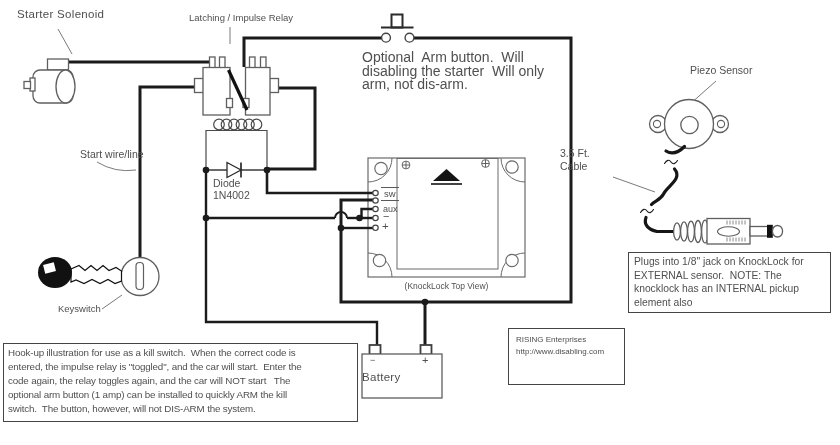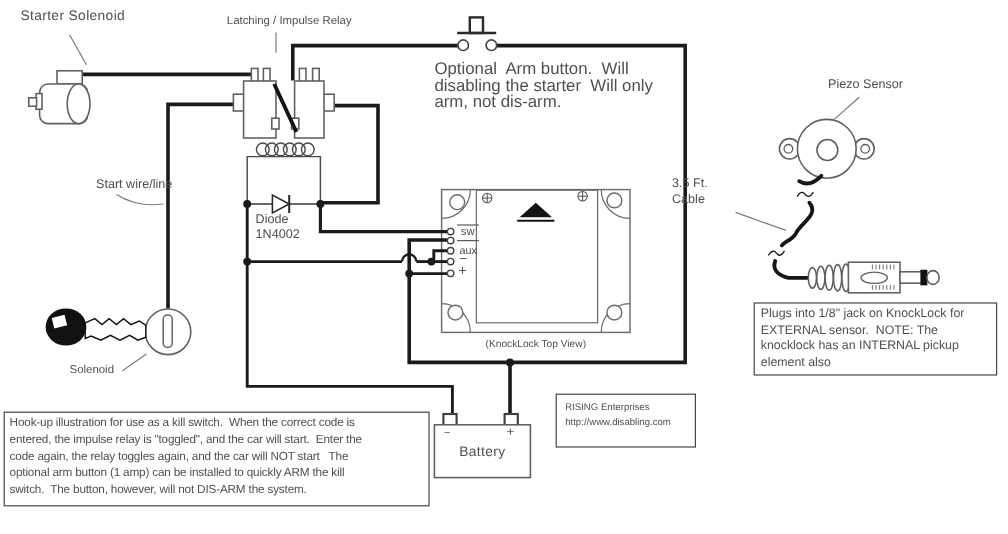--- a/index.html
+++ b/index.html
@@ -14,33 +14,33 @@
   }
   .note-line { white-space:pre; }
   .txtbox {
     position:absolute; border:1px solid #454545; color:#4f4f4f; background:#fff;
     font-family:"Liberation Sans", sans-serif;
   }
   #hookup-box { left:3px; top:343px; width:349px; height:75px; padding:2px 0 0 4px;
     font-size:9.8px; line-height:13.9px; letter-spacing:-0.15px; }
   #sensor-box { left:628px; top:252px; width:196px; height:57px; padding:2px 0 0 5px;
     font-size:10.3px; line-height:13.6px; }
-  #vendor-box { left:463px; top:328px; width:108px; height:38px; padding:5px 0 0 7px;
+  #vendor-box { left:508px; top:328px; width:108px; height:38px; padding:5px 0 12px 7px;
     font-size:8px; line-height:11.5px; }
   #arm-note { left:362px; top:51px; font-size:14px; line-height:13.5px; color:#4f4f4f; position:absolute; }
   .kl-term { position:absolute; color:#4f4f4f; font-family:"Liberation Sans",sans-serif;text-align:right; }
   #kl-sw { left:381px; top:187px; font-size:9.5px; line-height:12px; padding:0 3px;
     border-top:1px solid #5a5a5a; border-bottom:1px solid #5a5a5a; }
   #kl-aux { left:383px; top:203.5px; font-size:9px; line-height:10px; }
   #kl-minus { left:383px; top:210.5px; font-size:11px; line-height:11px; }
   #kl-plus { left:382px; top:220.5px; font-size:11.5px; line-height:11px; }
   #kl-caption { left:368px; top:281px; width:157px; text-align:center; font-size:8.5px; color:#4f4f4f; position:absolute; }
   #bat-minus { left:370px; top:355px; font-size:9px; }
   #bat-plus  { left:422px; top:354px; font-size:11px; }
-  #bat-label { left:362px; top:371px; width:80px; text-align:center; font-size:11.5px; letter-spacing:0.3px; }
+  #bat-label { left:362px; top:371px; width:80px; font-size:11.5px; letter-spacing:0.3px; }
 </style>
 </head>
 <body>
 
 <div id="stage">
 
   <svg id="art" width="840" height="445" viewBox="0 0 840 445">
 
     <g stroke="#6b6b6b" fill="#ffffff" stroke-width="1.2">
       <rect x="368" y="158" width="157" height="119"></rect>
@@ -214,21 +214,21 @@
   </div>
 
   <div class="lbl" style="left:690px; top:64px; font-size:10.5px;">Piezo Sensor</div>
 
   <div class="lbl" style="left:560px; top:147px; font-size:10.5px; line-height:13px;"><span>3.5 Ft.</span><br><span>Cable</span></div>
 
   <div class="lbl" style="left:64px; top:148px; font-size:10.5px;margin-left:16px;">Start wire/line</div>
 
   <div class="lbl" style="left:213px; top:178px; font-size:10.5px; line-height:11.5px;"><span>Diode</span><br><span>1N4002</span></div>
 
-  <div class="lbl" style="left:58px; top:304px; font-size:9.5px;">Solenoid</div>
+  <div class="lbl" style="left:58px; top:304px; font-size:9.5px;">Keyswitch</div>
 
   <span class="kl-term" id="kl-sw">sw</span>
   <span class="kl-term" id="kl-aux">aux</span>
   <span class="kl-term" id="kl-minus">−</span>
   <span class="kl-term" id="kl-plus">+</span>
   <div id="kl-caption">(KnockLock Top View)</div>
 
   <div class="lbl" id="bat-minus">−</div>
   <div class="lbl" id="bat-plus">+</div>
   <div class="lbl" id="bat-label">Battery</div>

